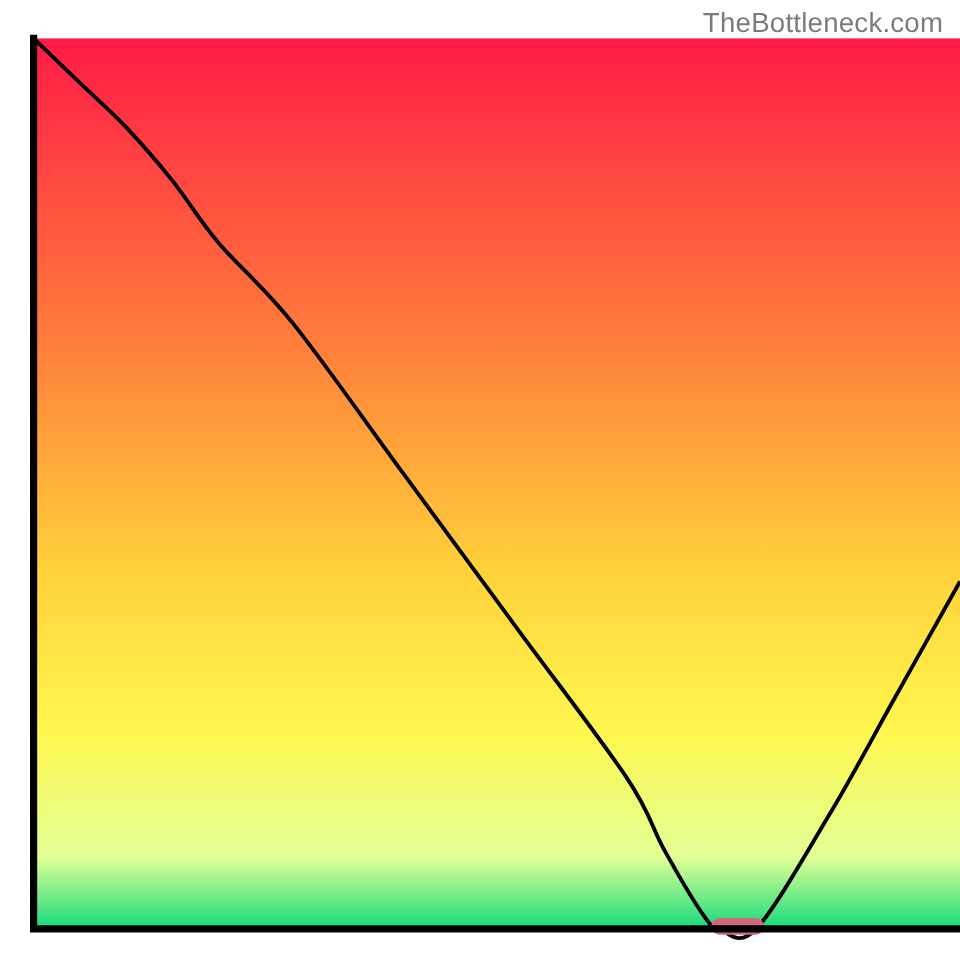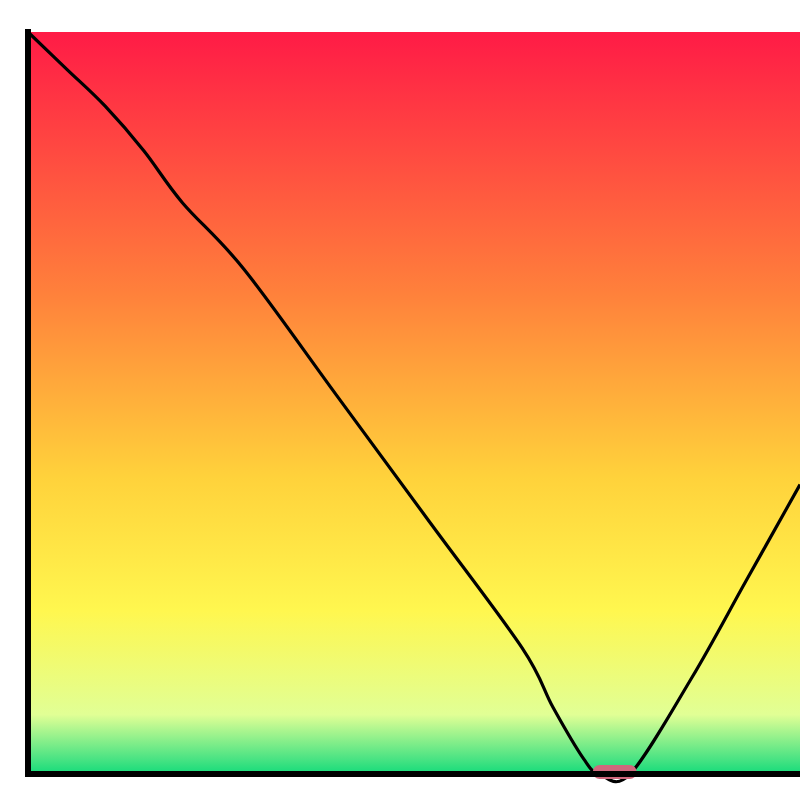--- a/index.html
+++ b/index.html
@@ -26,20 +26,21 @@
     z-index: 5;
   }
   svg {
     display: block;
   }
 </style>
 </head>
 <body>
 
 <div class="container">
+  <div class="watermark">TheBottleneck.com</div>
 
   <svg width="800" height="800" viewBox="0 0 800 800">
     <defs>
       <linearGradient id="bg-grad" x1="0" y1="0" x2="0" y2="1">
 
       <stop offset="0%" stop-color="#ff1b46"></stop>
           <stop offset="35%" stop-color="#ff803b"></stop>
           <stop offset="60%" stop-color="#ffd23b"></stop>
           <stop offset="78%" stop-color="#fff74f"></stop>
           <stop offset="92%" stop-color="#e1ff95"></stop>

